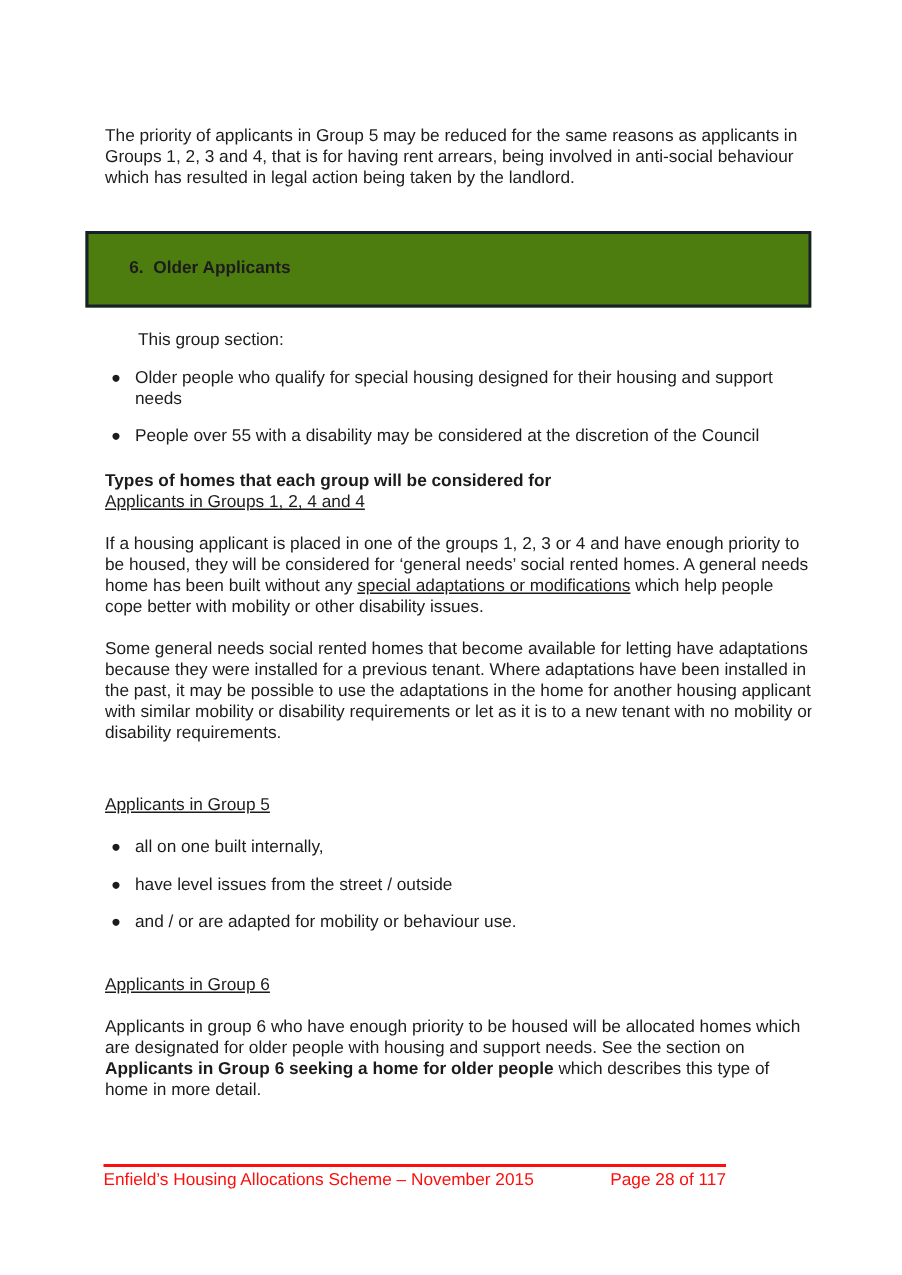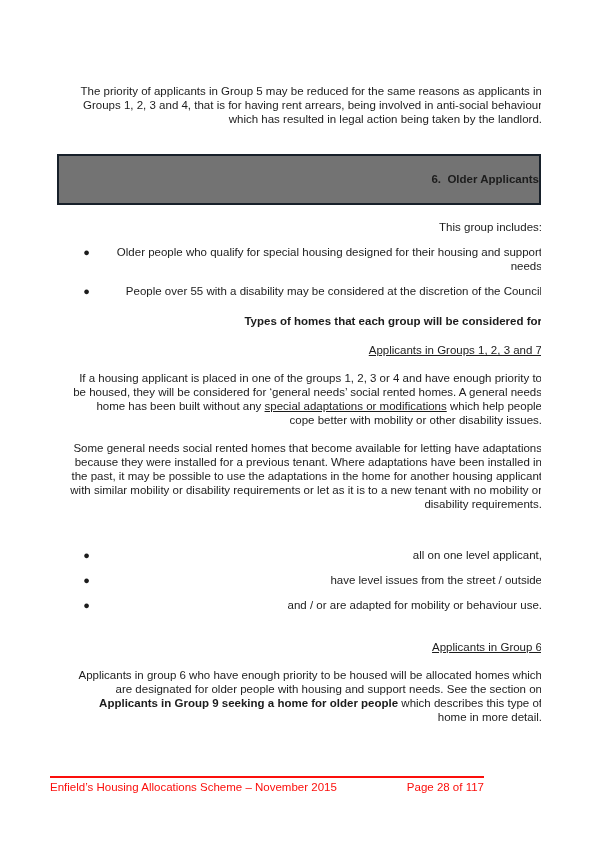--- a/index.html
+++ b/index.html
@@ -7,58 +7,57 @@
     position: relative;
     width: 541px;
     height: 850px;
     background: #ffffff;
     font-family: "Liberation Sans", "DejaVu Sans", sans-serif;
     font-size: 11.5px;
     line-height: 14px;
     color: #1c1c1c;
     overflow: hidden;
     box-sizing: border-box;
-    text-align: right;
   }
   .content {
     position: absolute;
     top: 84px;
     left: 70px;
     width: 472px;
   }
   p { margin: 0; }
   .body-text { margin-bottom: 14px; }
   .intro { margin-bottom: 28px; }
   .section-heading-box {
     margin-left: -13px;
     width: 484px;
     box-sizing: border-box;
-    background: #737373;
+    background: #4d7c0f;
     border: 2px solid #17202a;
     padding: 2px 0 3px 8px;
     font-weight: bold;
     white-space: pre-wrap;
     margin-bottom: 15px;
   }
   .indented { padding-left: 22px; margin-bottom: 11px; }
   .bullet-list { margin: 0 0 16px 0; padding: 0; list-style: none; }
   .bullet-item { display: flex; padding-left: 4px; margin-bottom: 11px; }
   .bullet-item:last-child { margin-bottom: 0; }
   .bullet-dot { width: 16px; flex: 0 0 16px; font-size: 11px; }
   .bullet-text { flex: 1; }
-  .bold-heading { font-weight: bold; margin-bottom: 15px; }
+  .bold-heading { font-weight: bold; }
   .underline-heading { text-decoration: underline; margin-bottom: 14px; }
   .u { text-decoration: underline; margin-top: 12px; }
   .b { font-weight: bold; }
   .gap-lg { height: 20px; }
   .gap-xl { height: 12px; }
   .group5-bullets { margin-top: 3px; }
   .footer {
     position: absolute;
-    left: 50px;
+    left: 69px;
     right: 57px;
     top: 776px;
     border-top: 2px solid #fb0f0c;
     padding-top: 2px;
     display: flex;
     justify-content: space-between;
     color: #fb0f0c;
   }
 </style>
 </head>
@@ -66,65 +65,66 @@
 
 <div class="page">
   <div class="content">
 
     <p class="body-text intro">The priority of applicants in Group 5 may be reduced for the same reasons as applicants in Groups 1, 2, 3 and 4, that is for having rent arrears, being involved in anti-social behaviour which has resulted in legal action being taken by the landlord.</p>
 
     <div class="section-heading-box">
       <span>6.  Older Applicants</span>
     </div>
 
-    <p class="indented">This group includes:</p>
+    <p class="indented">This group section:</p>
 
     <ul class="bullet-list">
       <li class="bullet-item">
         <span class="bullet-dot">●</span>
         <span class="bullet-text">Older people who qualify for special housing designed for their housing and support needs</span>
       </li>
       <li class="bullet-item">
         <span class="bullet-dot">●</span>
         <span class="bullet-text">People over 55 with a disability may be considered at the discretion of the Council</span>
       </li>
     </ul>
 
     <p class="bold-heading">Types of homes that each group will be considered for</p>
 
-    <p class="underline-heading">Applicants in Groups 1, 2, 3 and 7</p>
+    <p class="underline-heading">Applicants in Groups 1, 2, 4 and 4</p>
 
     <p class="body-text"><span>If a housing applicant is placed in one of the groups 1, 2, 3 or 4 and have enough priority to be housed, they will be considered for ‘general needs’ social rented homes. A general needs home has been built without any </span><span class="u">special adaptations or modifications</span><span> which help people cope better with mobility or other disability issues.</span></p>
 
     <p class="body-text">Some general needs social rented homes that become available for letting have adaptations because they were installed for a previous tenant.  Where adaptations have been installed in the past, it may be possible to use the adaptations in the home for another housing applicant with similar mobility or disability requirements or let as it is to a new tenant with no mobility or disability requirements.</p>
 
     <div class="gap-lg"></div>
 
+    <p class="underline-heading">Applicants in Group 5</p>
 
 
     <ul class="bullet-list group5-bullets">
       <li class="bullet-item">
         <span class="bullet-dot">●</span>
-        <span class="bullet-text">all on one level applicant,</span>
+        <span class="bullet-text">all on one built internally,</span>
       </li>
       <li class="bullet-item">
         <span class="bullet-dot">●</span>
         <span class="bullet-text">have level issues from the street / outside</span>
       </li>
       <li class="bullet-item">
         <span class="bullet-dot">●</span>
         <span class="bullet-text">and / or are adapted for mobility or behaviour use.</span>
       </li>
     </ul>
 
     <div class="gap-xl"></div>
 
     <p class="underline-heading">Applicants in Group 6</p>
 
-    <p class="body-text"><span>Applicants in group 6 who have enough priority to be housed will be allocated homes which are designated for older people with housing and support needs.  See the section on </span><span class="b">Applicants in Group 9 seeking a home for older people</span><span> which describes this type of home in more detail.</span></p>
+    <p class="body-text"><span>Applicants in group 6 who have enough priority to be housed will be allocated homes which are designated for older people with housing and support needs.  See the section on </span><span class="b">Applicants in Group 6 seeking a home for older people</span><span> which describes this type of home in more detail.</span></p>
 
   </div>
 
   <div class="footer">
     <span>Enfield’s Housing Allocations Scheme – November 2015</span>
     <span>Page 28 of 117</span>
   </div>
 </div>
 
 </body></html>

